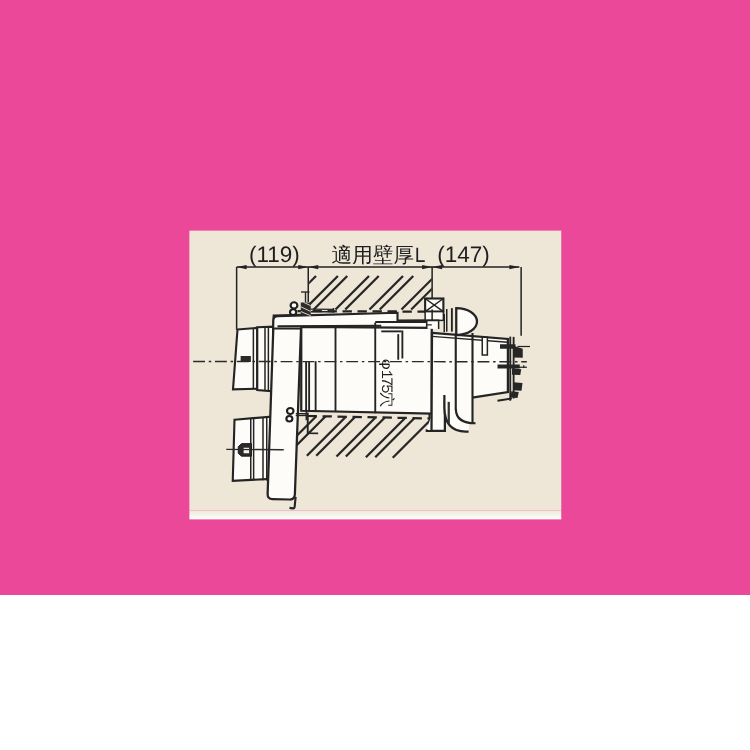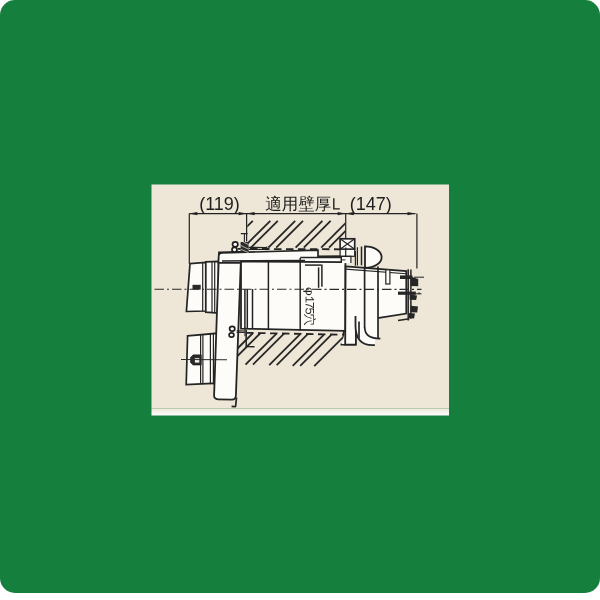--- a/index.html
+++ b/index.html
@@ -1,16 +1,16 @@
 <!DOCTYPE html>
 <html><head>
 <meta charset="utf-8">
 <style>
   html,body{margin:0;padding:0;background:#ffffff;}
-  .page{position:relative;width:600px;height:593px;background:#15803d;overflow:hidden;border-radius:15px;}
+  .page{position:relative;width:600px;height:476px;background:#ec4899;overflow:hidden;}
   svg{position:absolute;left:0;top:0;}
   text{font-family:"Liberation Sans",sans-serif;fill:#1e1e1e;}
 </style>
 </head>
 <body>
 <div class="page">
 <svg width="600" height="600" viewBox="0 0 600 600">
   <defs>
     <clipPath id="clipTop">
           <rect x="247.3" y="214.5" width="98" height="34.2"></rect>

